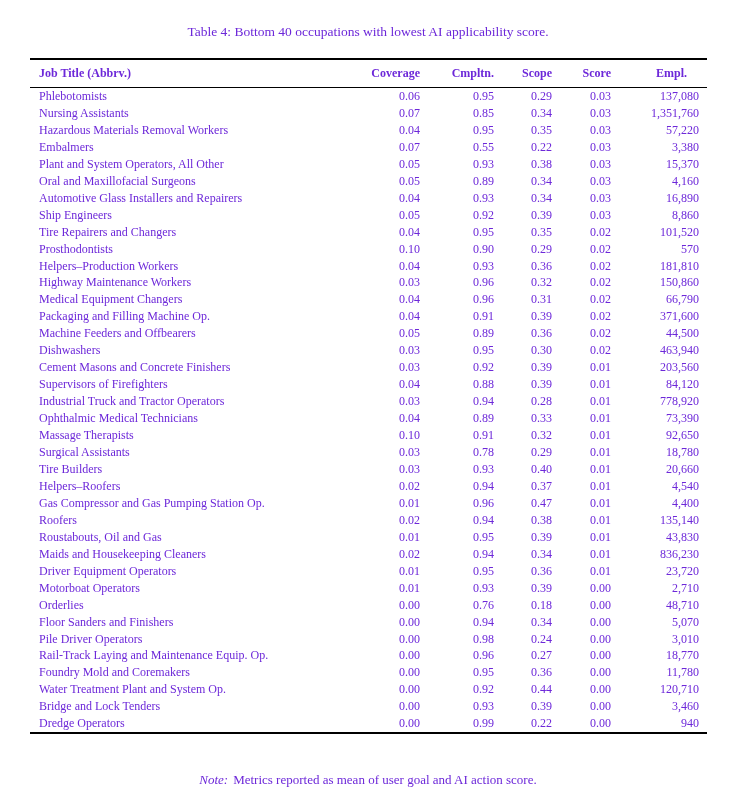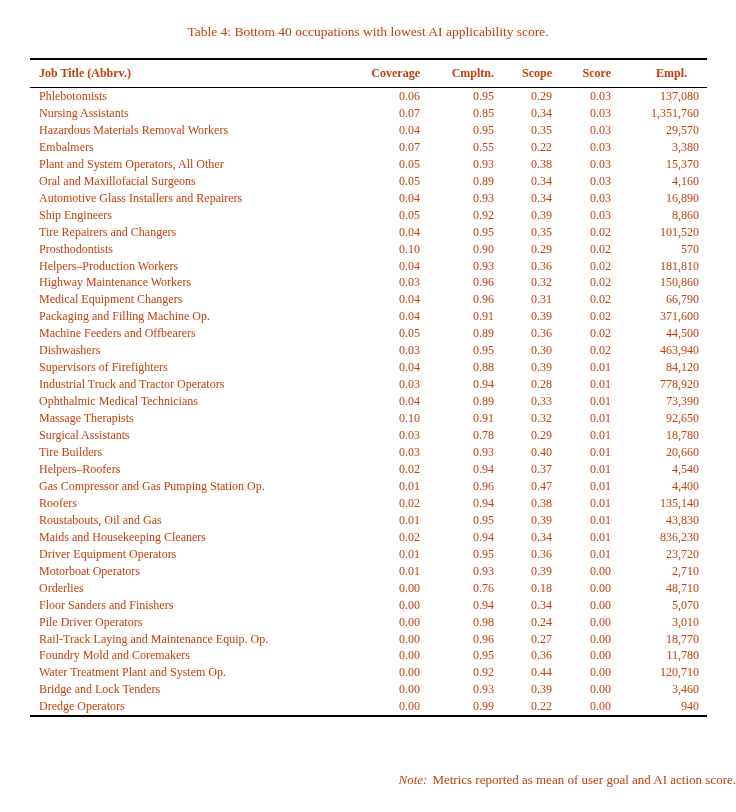--- a/index.html
+++ b/index.html
@@ -6,21 +6,21 @@
     margin: 0;
     padding: 0;
     background: #ffffff;
   }
   .page {
     position: relative;
     width: 736px;
     height: 812px;
     background: #ffffff;
     font-family: "Liberation Serif", "DejaVu Serif", serif;
-    color: #c2410c;
+    color: #6d28d9;
     overflow: hidden;
   }
   .caption {
     position: absolute;
     top: 23px;
     left: 0;
     width: 736px;
     text-align: center;
     font-size: 13.5px;
     line-height: 17px;
@@ -67,21 +67,21 @@
     padding-right: 8px;
   }
   table.data-table th:last-child {
     padding-right: 20px;
   }
   .note {
     position: absolute;
     top: 772px;
     left: 0;
     width: 736px;
-    text-align: right;
+    text-align: center;
     font-size: 13px;
     line-height: 16px;
   }
   .note .note-prefix {
     font-style: italic;
     margin-right: 5px;
   }
 </style>
 </head>
 <body>
@@ -126,21 +126,21 @@
             <td>0.34</td>
             <td>0.03</td>
             <td>1,351,760</td>
           </tr>
           <tr>
             <td>Hazardous Materials Removal Workers</td>
             <td>0.04</td>
             <td>0.95</td>
             <td>0.35</td>
             <td>0.03</td>
-            <td>29,570</td>
+            <td>57,220</td>
           </tr>
           <tr>
             <td>Embalmers</td>
             <td>0.07</td>
             <td>0.55</td>
             <td>0.22</td>
             <td>0.03</td>
             <td>3,380</td>
           </tr>
           <tr>
@@ -233,20 +233,28 @@
           </tr>
           <tr>
             <td>Dishwashers</td>
             <td>0.03</td>
             <td>0.95</td>
             <td>0.30</td>
             <td>0.02</td>
             <td>463,940</td>
           </tr>
           <tr>
+            <td>Cement Masons and Concrete Finishers</td>
+            <td>0.03</td>
+            <td>0.92</td>
+            <td>0.39</td>
+            <td>0.01</td>
+            <td>203,560</td>
+          </tr>
+          <tr>
             <td>Supervisors of Firefighters</td>
             <td>0.04</td>
             <td>0.88</td>
             <td>0.39</td>
             <td>0.01</td>
             <td>84,120</td>
           </tr>
           <tr>
             <td>Industrial Truck and Tractor Operators</td>
             <td>0.03</td>

